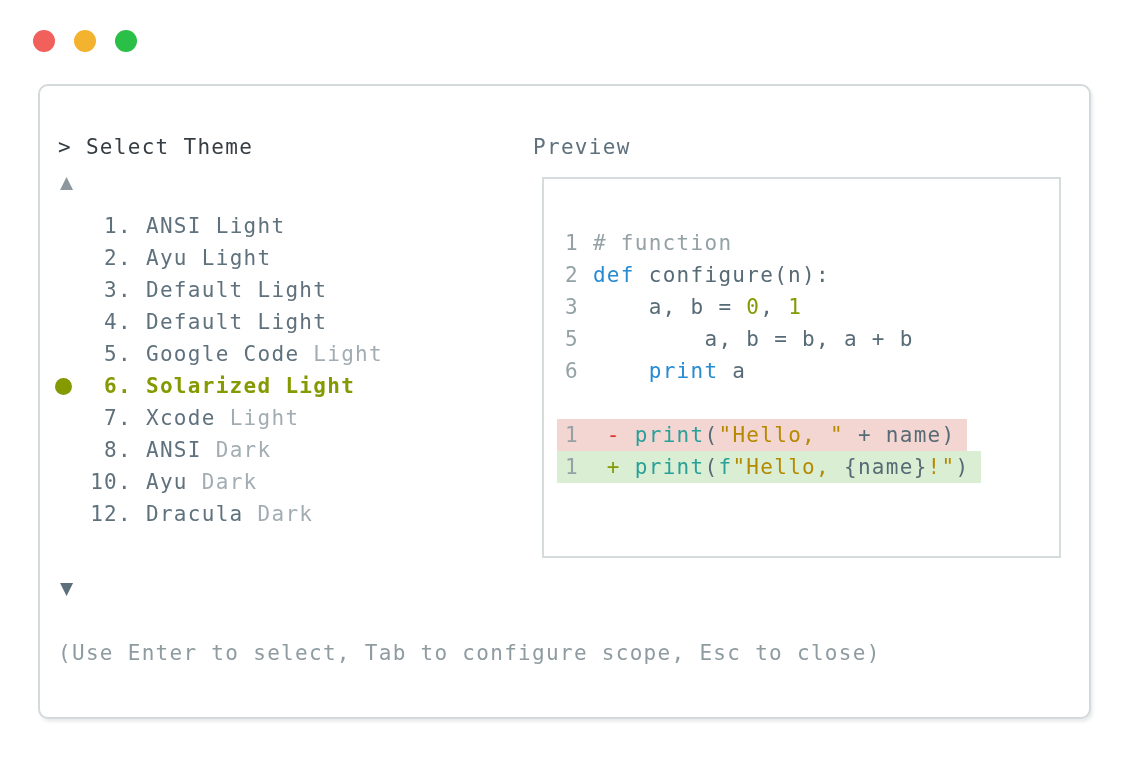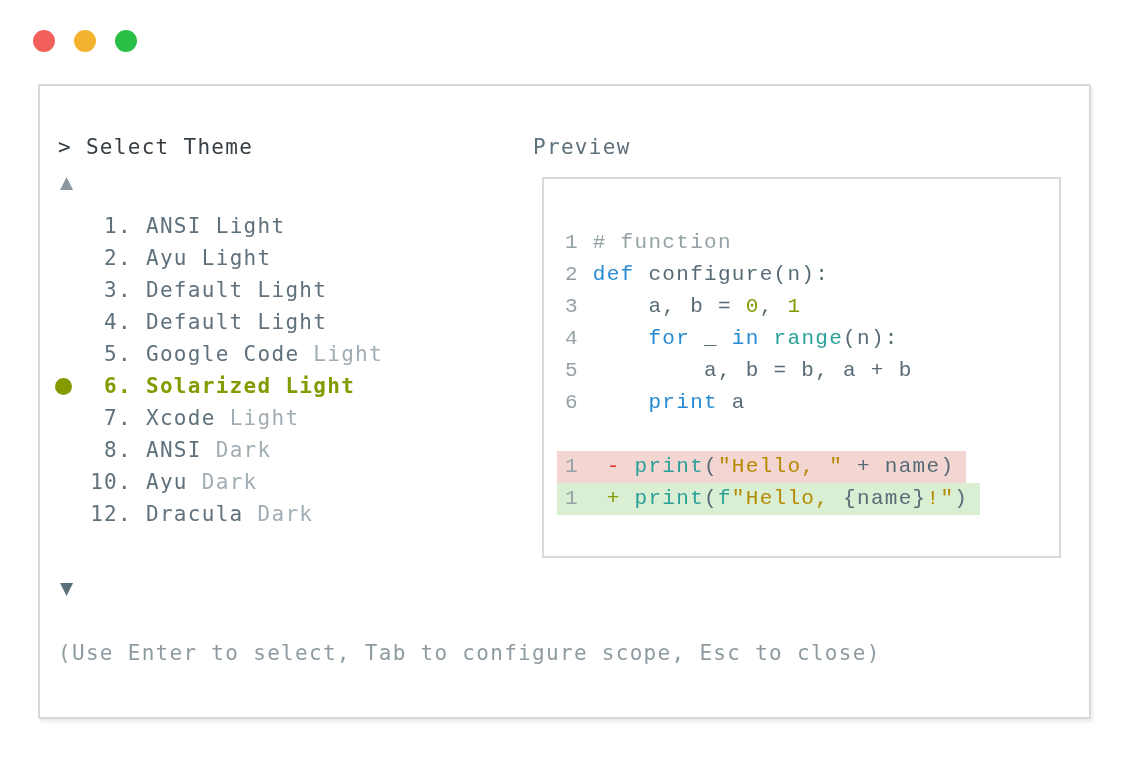--- a/index.html
+++ b/index.html
@@ -7,21 +7,21 @@
   html,body { width:1129px; height:757px; background:var(--bg,#fff); overflow:hidden; }
   body { font-family:"DejaVu Sans Mono","Liberation Mono",monospace; font-size:21px; letter-spacing:1.3px; }
 
   .traffic-lights { position:absolute; left:33px; top:30px; display:flex; gap:19px; }
   .light { width:22px; height:22px; border-radius:50%; }
   .light.red    { background:var(--traffic_red); }
   .light.yellow { background:var(--traffic_yellow); }
   .light.green  { background:var(--traffic_green); }
 
   .window { position:absolute; left:38px; top:84px; width:1053px; height:635px;
-            background:#fff; border:2px solid var(--panel_border); border-radius:2px;
+            background:#fff; border:2px solid var(--panel_border); border-radius:10px;
             box-shadow:2px 3px 3px rgba(60,72,80,0.10); }
 
   .prompt { position:absolute; left:18px; top:45px; height:32px; line-height:32px;
             color:var(--prompt_text); white-space:pre; }
   .preview-label { position:absolute; left:493px; top:45px; height:32px; line-height:32px;
             color:var(--list_text); white-space:pre; }
 
   .scroll-icon { position:absolute; width:24px; height:24px; line-height:24px;
             font-size:17px; letter-spacing:0; text-align:left; cursor:pointer;
             font-family:"DejaVu Sans","Liberation Sans",sans-serif; }
@@ -35,21 +35,21 @@
   .list-row .muted { color:var(--muted_text); }
   .list-row.selected, .list-row.selected span { color:var(--selected);font-weight:bold; }
   .marker { position:absolute; left:-35px; top:8px; width:17px; height:17px;
             border-radius:50%; background:var(--selected); }
 
   .help { position:absolute; left:18px; top:551px; height:32px; line-height:32px;
           color:var(--help_text); white-space:pre; }
 
   .preview-box { position:absolute; left:502px; top:91px; width:519px; height:381px;
                  border:2px solid var(--preview_border); background:#fff; }
-  .code { padding:48px 0 10px 21px;font-family:Liberation Mono, monospace; }
+  .code { padding:48px 0 10px 21px; }
   .code-line { height:32px; line-height:32px; white-space:pre; }
   .hl { display:inline-block; vertical-align:top; height:32px; line-height:32px;
         padding:0 12px 0 8px; margin-left:-8px; }
   .hl.removed { background:var(--removed_bg); }
   .hl.added   { background:var(--added_bg); }
 
   .c-linenum { color:var(--line_number); }
   .c-body    { color:var(--code_body); }
   .c-comment { color:var(--code_comment); }
   .c-keyword { color:var(--code_keyword); }
@@ -90,21 +90,20 @@
 
     <div class="scroll-icon down">▼</div>
 
     <div class="help">(Use Enter to select, Tab to configure scope, Esc to close)</div>
 
     <div class="preview-box">
       <div class="code">
           <div class="code-line"><span class="c-linenum">1</span> <span class="c-comment"># function</span></div>
           <div class="code-line"><span class="c-linenum">2</span> <span class="c-keyword">def</span><span class="c-body"> configure(n):</span></div>
           <div class="code-line"><span class="c-linenum">3</span> <span class="c-body">    a, b = </span><span class="c-number">0</span><span class="c-body">, </span><span class="c-number">1</span></div>
-          <div class="code-line"><span class="c-linenum">4</span> <span class="c-body">    </span><span class="c-keyword">for</span><span class="c-body"> _ </span><span class="c-keyword">in</span><span class="c-body"> </span><span class="c-builtin">range</span><span class="c-body">(n):</span></div>
           <div class="code-line"><span class="c-linenum">5</span> <span class="c-body">        a, b = b, a + b</span></div>
           <div class="code-line"><span class="c-linenum">6</span> <span class="c-body">    </span><span class="c-keyword">print</span><span class="c-body"> a</span></div>
           <div class="code-line"></div>
           <div class="code-line"><span class="hl removed"><span class="c-linenum">1</span> <span class="c-body"> </span><span class="c-removed">-</span><span class="c-body"> </span><span class="c-builtin">print</span><span class="c-body">(</span><span class="c-string">"Hello, "</span><span class="c-body"> + name)</span></span></div>
           <div class="code-line"><span class="hl added"><span class="c-linenum">1</span> <span class="c-body"> </span><span class="c-added">+</span><span class="c-body"> </span><span class="c-builtin">print</span><span class="c-body">(</span><span class="c-builtin">f</span><span class="c-string">"Hello, </span><span class="c-body">{name}</span><span class="c-string">!"</span><span class="c-body">)</span></span></div>
         </div>
     </div>
   </div>
 </div>
 

